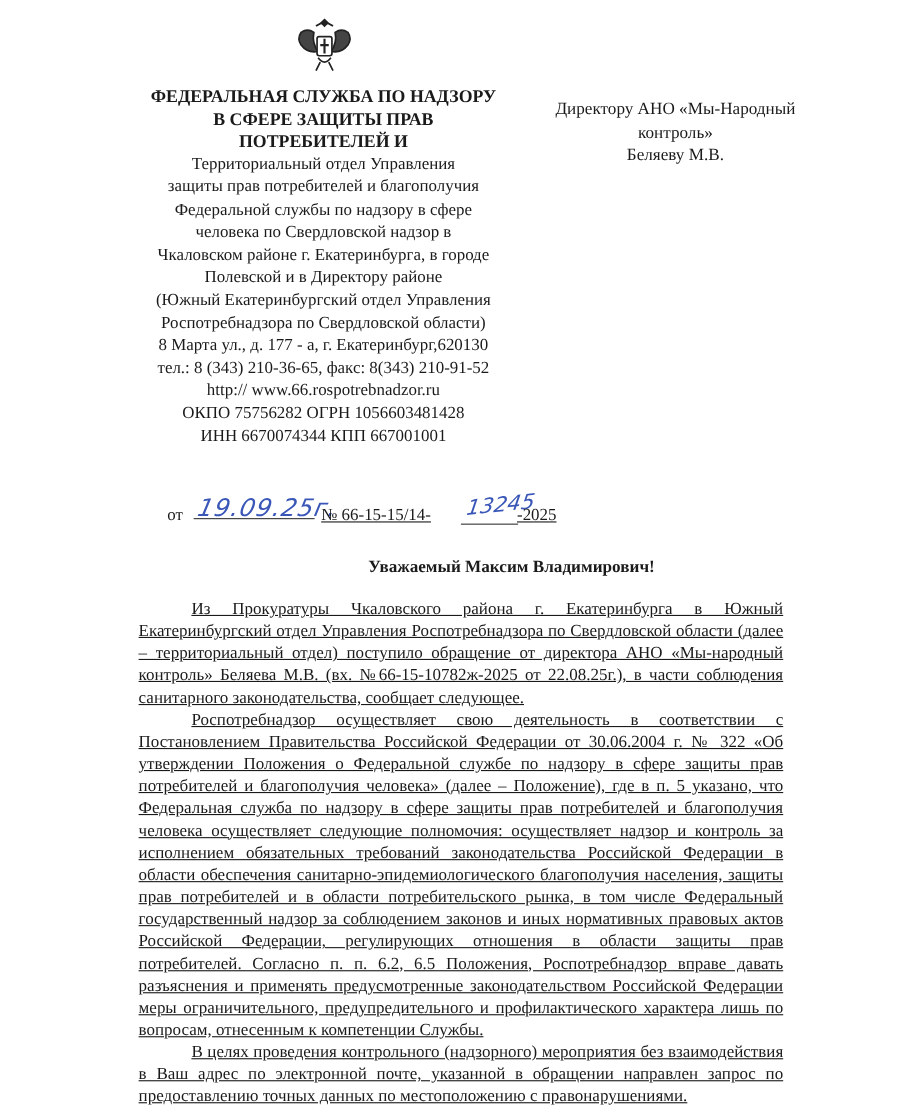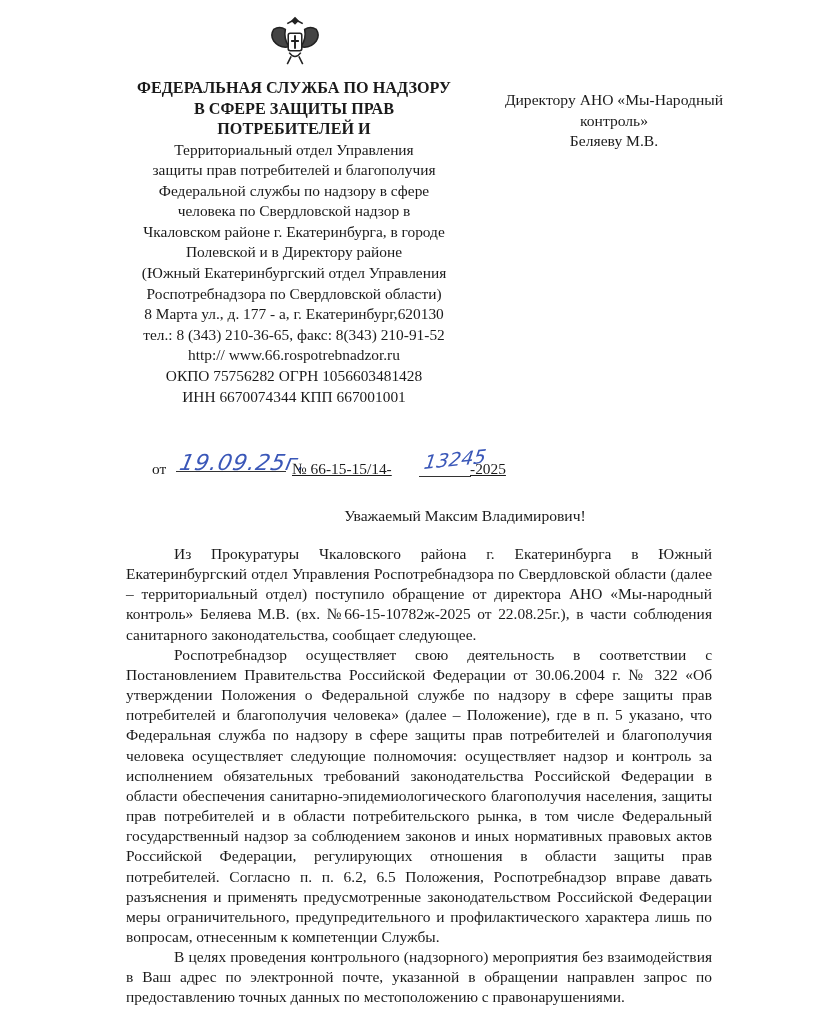--- a/index.html
+++ b/index.html
@@ -20,24 +20,24 @@
                         font-size:22px; color:#3a57b8; letter-spacing:1px; transform:skewX(-12deg); }
   .regline .num { position:absolute; left:140px; top:8px; text-decoration:underline; }
   .regline .num-hand { position:absolute; left:273px; top:-4px; font-family:"DejaVu Sans", sans-serif; font-style:italic;
                        font-size:19px; color:#3a57b8; transform:skewX(-14deg) rotate(-6deg); }
   .regline .num-tail { position:absolute; left:318px; top:8px; text-decoration:underline; }
   .regline .num-gap { position:absolute; left:267px; top:24px; width:52px; border-bottom:1px solid #333; }
 
   .recipient { position:absolute; left:478px; top:90px; width:252px; text-align:center; font-size:15.6px; line-height:20.5px; }
 
   .salutation { position:absolute; left:80px; top:507px; width:680px; text-align:center;
-                font-weight:normal; font-size:15.6px; padding-left:70px; box-sizing:border-box; }
+                font-weight:bold; font-size:15.6px; padding-left:70px; box-sizing:border-box; }
 
   .body-text { position:absolute; left:116px; top:544px; width:586px; font-size:15.45px; line-height:20.15px; text-align:justify; }
-  .body-text p { margin:0; text-indent:48px; }
+  .body-text p { margin:0; text-indent:48px;text-decoration:underline; }
   .body-text p.p2 { text-indent:48px; }
 </style>
 </head>
 <body>
 
 <div class="page">
 
   <svg class="emblem" viewBox="0 0 60 60">
     <g fill="none" stroke="#222" stroke-width="1.6">
       <path d="M30 6 l3 3 -3 3 -3 -3z" fill="#222"></path>

